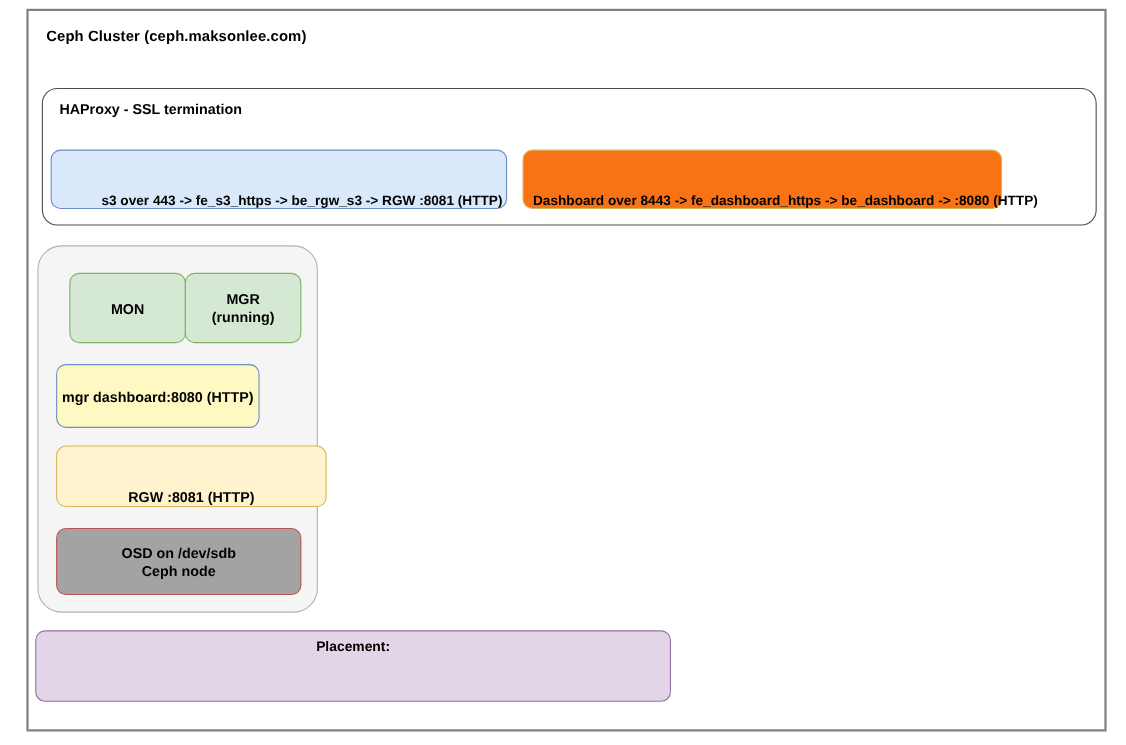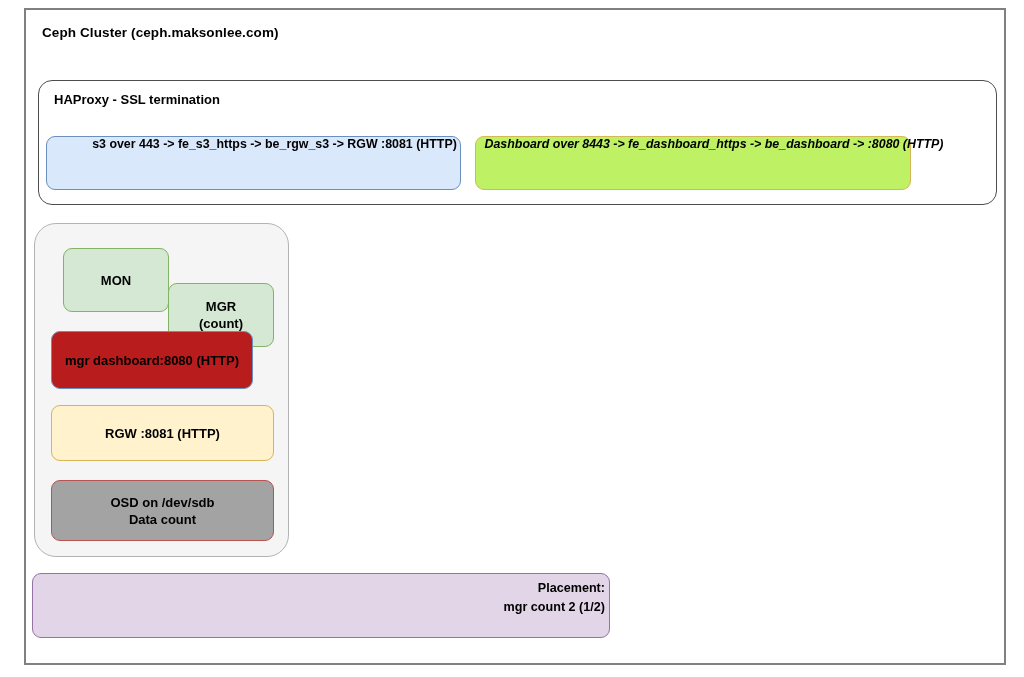--- a/index.html
+++ b/index.html
@@ -66,44 +66,43 @@
     font-size: 13px;
     font-weight: bold;
     white-space: nowrap;
   }
 
   .flowbox {
     position: absolute;
     box-sizing: border-box;
     border-radius: 9px;
     display: flex;
-    align-items: flex-start;
+    align-items: flex-end;
     justify-content: center;
     font-size: 12.4px;
     font-weight: bold;
     white-space: nowrap;
     padding-left: 42px;
   }
 
   .flow-s3 {
     left: 44px;
     top: 136px;
     width: 415px;
     height: 54px;
     background: #dae8fc;
     border: 1.2px solid #6c8ebf;
   }
   .flow-dashboard {
     left: 473px;
     top: 136px;
     width: 436px;
     height: 54px;
-    background: #bef264;
+    background: #f97316;
     border: 1.2px solid #d6b656;
-    font-style: italic;
   }
 
   
   .node-box {
     position: absolute;
     left: 32px;
     top: 223px;
     width: 255px;
     height: 334px;
     background: #f5f5f5;
@@ -135,37 +134,37 @@
     border: 1.2px solid #82b366;
     margin-left: 12px;
   }
   .item-mgr {
     left: 166px;
     top: 248px;
     width: 106px;
     height: 64px;
     background: #d5e8d4;
     border: 1.2px solid #82b366;
-    margin-top: 35px;
   }
   .item-mgr-dashboard {
     left: 49px;
     top: 331px;
-    width: 202px;
+    width: 185px;
     height: 58px;
-    background: #b91c1c;
+    background: #fef9c3;
     border: 1.2px solid #6c8ebf;
   }
   .item-rgw {
     left: 49px;
     top: 405px;
-    width: 223px;
+    width: 246px;
     height: 56px;
     background: #fff2cc;
     border: 1.2px solid #d6b656;
+    justify-content: flex-end;
   }
   .item-osd {
     left: 49px;
     top: 480px;
     width: 223px;
     height: 61px;
     background: #a3a3a3;
     border: 1.2px solid #b85450;
   }
 
@@ -177,21 +176,21 @@
     width: 578px;
     height: 65px;
     background: #e1d5e7;
     border: 1.2px solid #9673a6;
     border-radius: 9px;
     box-sizing: border-box;
     padding: 5px 4px 0 4px;
     font-size: 12.6px;
     font-weight: bold;
     line-height: 19px;
-    text-align: right;
+    text-align: center;
   }
   .placement-line { display: block; white-space: nowrap; }
 </style>
 </head>
 <body>
 
 <div class="canvas">
 
   <div class="cluster-frame"></div>
 
@@ -210,34 +209,33 @@
   </div>
 
   <div class="node-box"></div>
 
   <div class="nodeitem item-mon">
     <span>MON</span>
   </div>
 
   <div class="nodeitem item-mgr">
     <span>MGR</span>
-    <span>(count)</span>
+    <span>(running)</span>
   </div>
 
   <div class="nodeitem item-mgr-dashboard">
     <span>mgr dashboard:8080 (HTTP)</span>
   </div>
 
   <div class="nodeitem item-rgw">
     <span>RGW :8081 (HTTP)</span>
   </div>
 
   <div class="nodeitem item-osd">
     <span>OSD on /dev/sdb</span>
-    <span>Data count</span>
+    <span>Ceph node</span>
   </div>
 
   <div class="placement-box">
     <span class="placement-line">Placement:</span>
-    <span class="placement-line">mgr count 2 (1/2)</span>
   </div>
 
 </div>
 
 </body></html>

